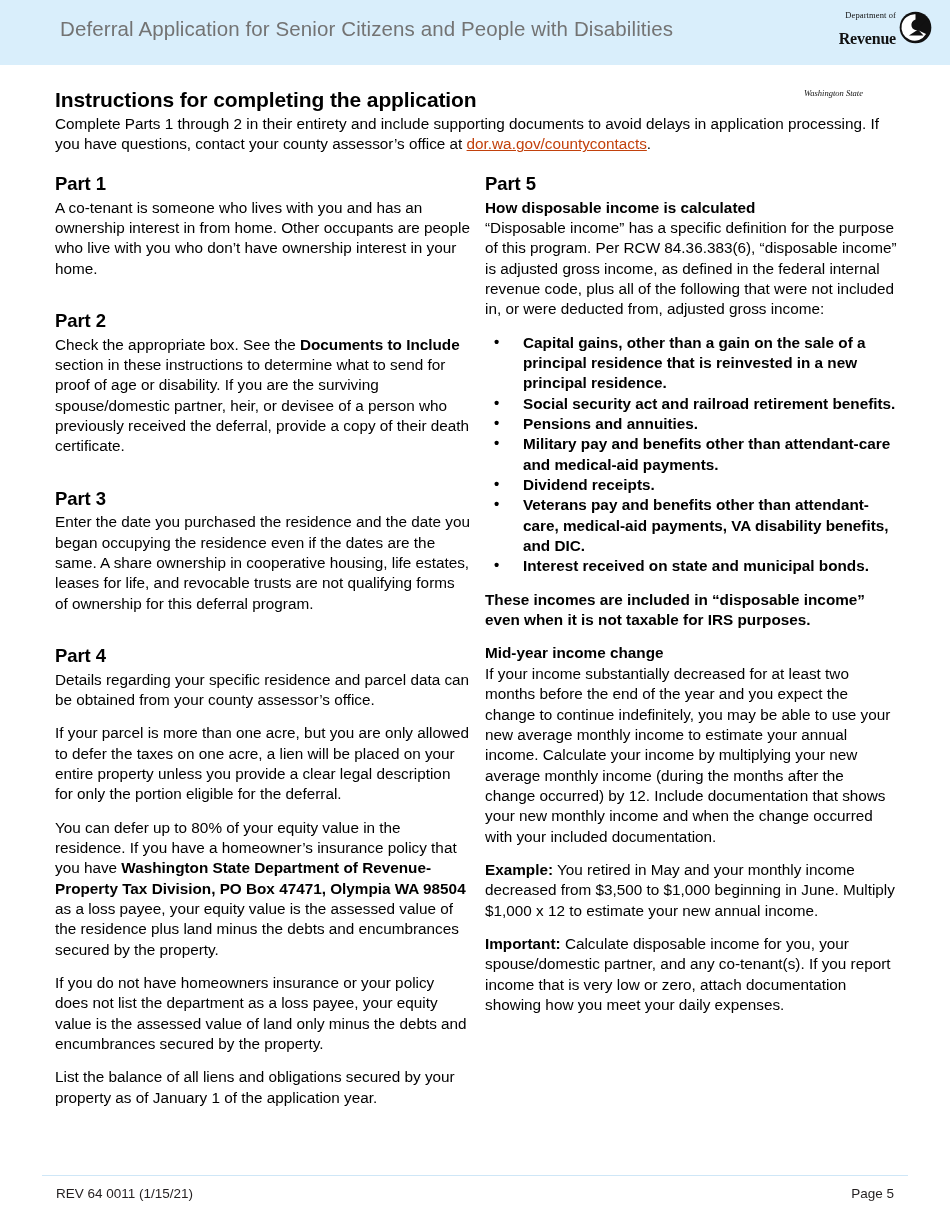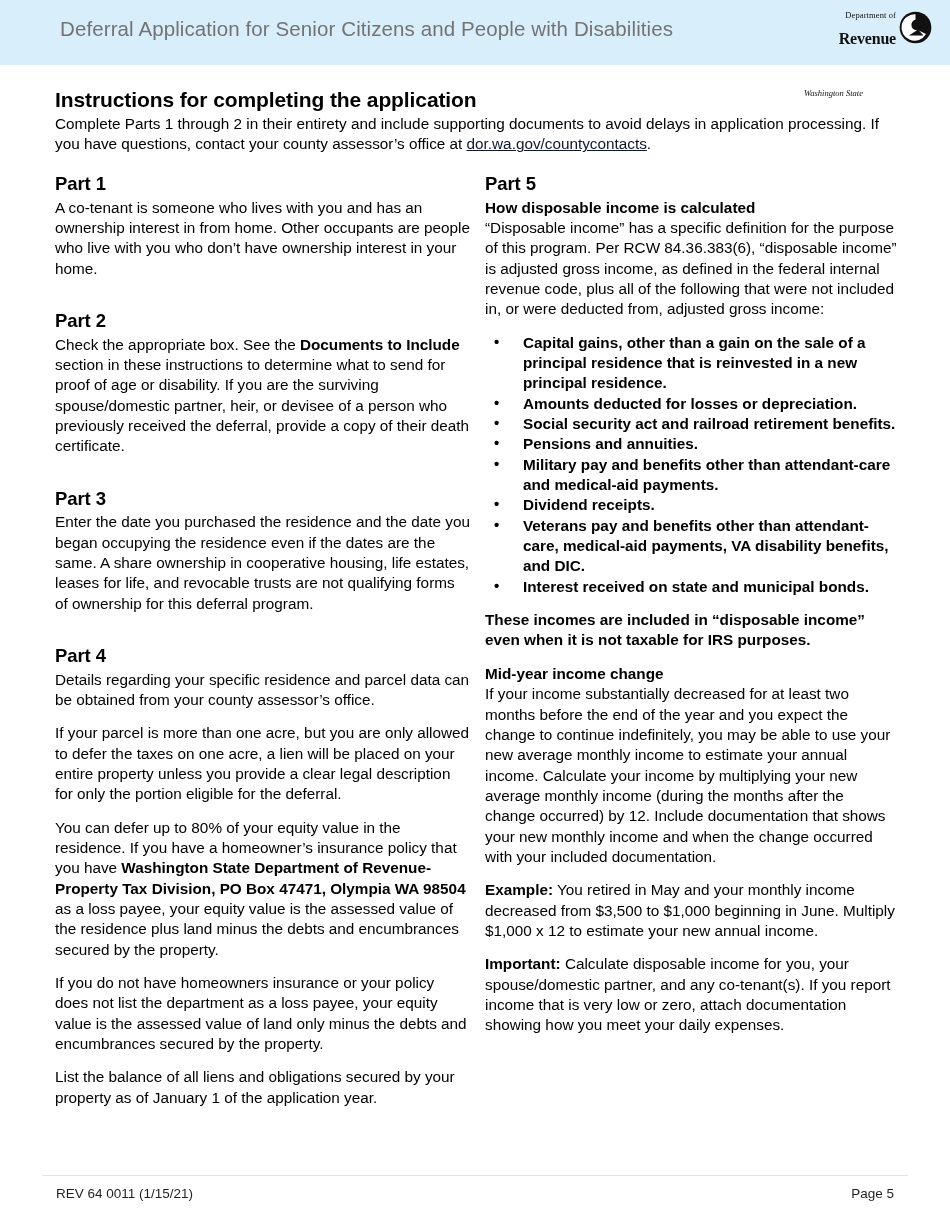--- a/index.html
+++ b/index.html
@@ -98,21 +98,21 @@
     font-weight: bold;
     margin: 0 0 2px 0;
     letter-spacing: -0.1px;
   }
   .intro-body {
     font-size: 15.3px;
     line-height: 1.33;
     margin: 0;
   }
   .link {
-    color: #0f172a;
+    color: #c2410c;
     text-decoration: underline;
   }
 
   
   .col {
     position: absolute;
     top: 172px;
     font-size: 15.3px;
     line-height: 1.33;
   }
@@ -234,21 +234,20 @@
 </div>
 
 <div class="col col-right">
 
   <h2 class="part">Part 5</h2>
   <p class="sub-head">How disposable income is calculated</p>
   <p class="para tight">“Disposable income” has a specific definition for the purpose of this program. Per RCW 84.36.383(6), “disposable income” is adjusted gross income, as defined in the federal internal revenue code, plus all of the following that were not included in, or were deducted from, adjusted gross income:</p>
 
   <ul class="bullets">
     <li>Capital gains, other than a gain on the sale of a principal residence that is reinvested in a new principal residence.</li>
-    <li>Amounts deducted for losses or depreciation.</li>
     <li>Social security act and railroad retirement benefits.</li>
     <li>Pensions and annuities.</li>
     <li>Military pay and benefits other than attendant-care and medical-aid payments.</li>
     <li>Dividend receipts.</li>
     <li>Veterans pay and benefits other than attendant-care, medical-aid payments, VA disability benefits, and DIC.</li>
     <li>Interest received on state and municipal bonds.</li>
   </ul>
 
   <p class="sub-head">These incomes are included in “disposable income” even when it is not taxable for IRS purposes.</p>
 

